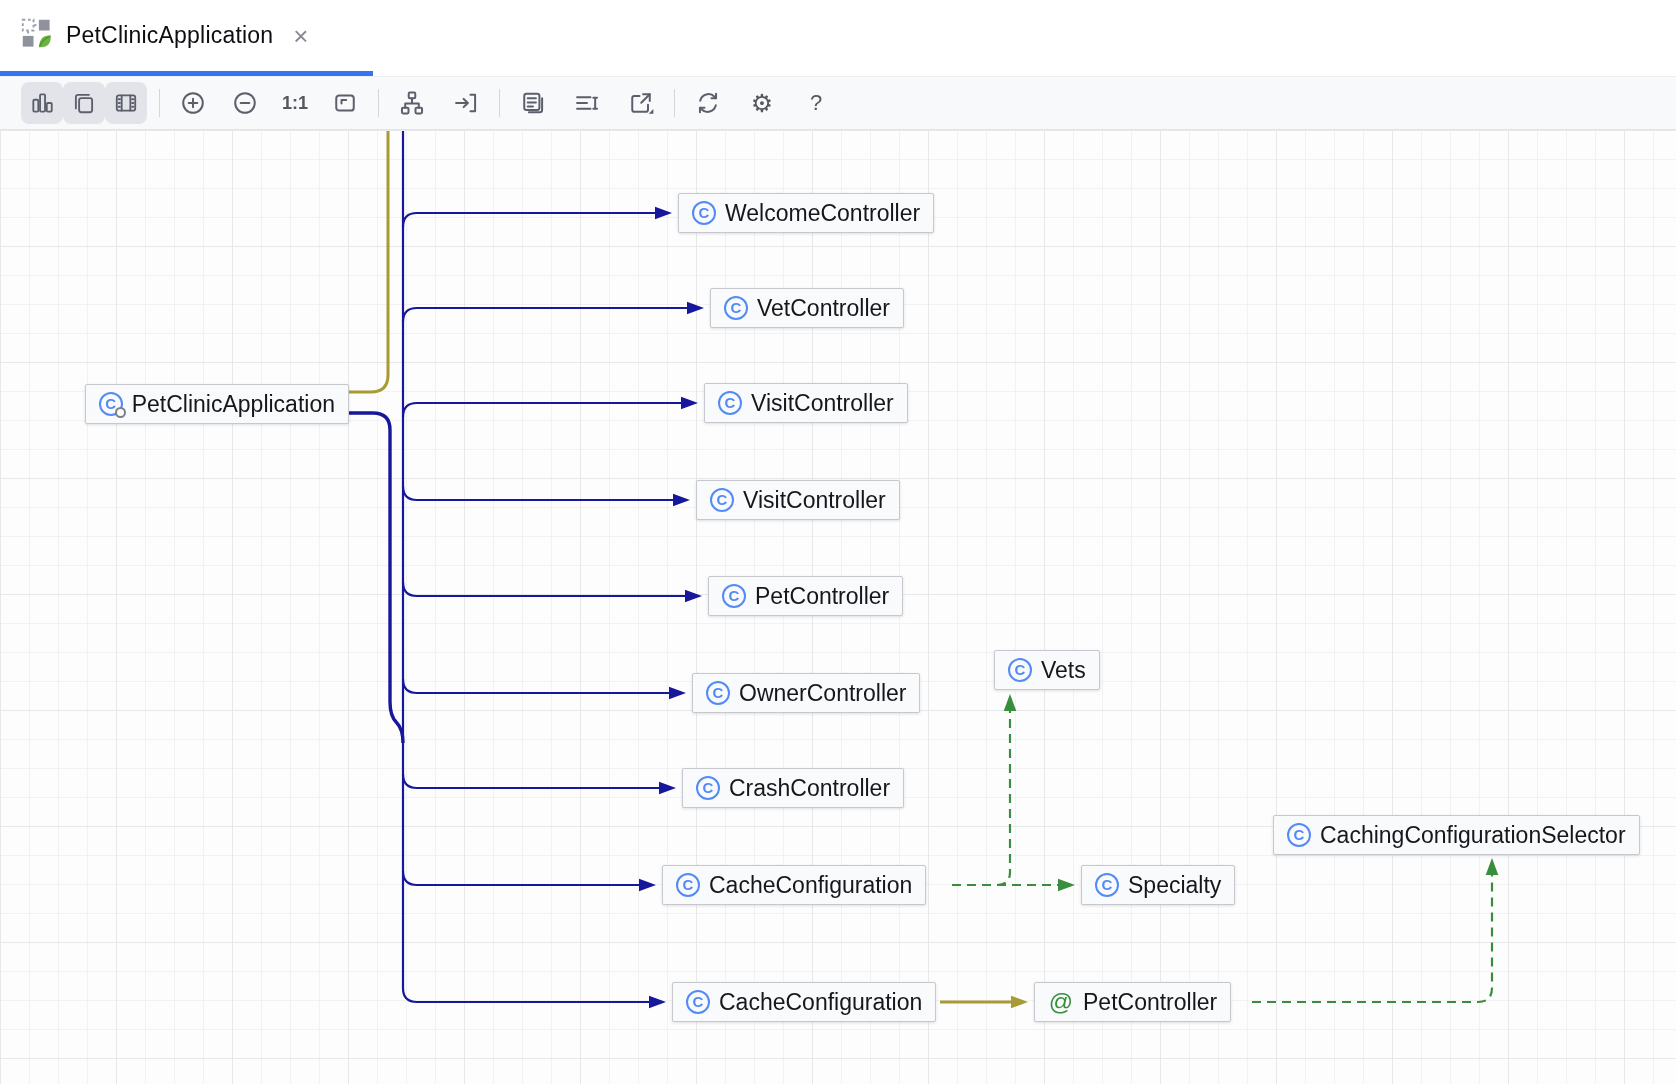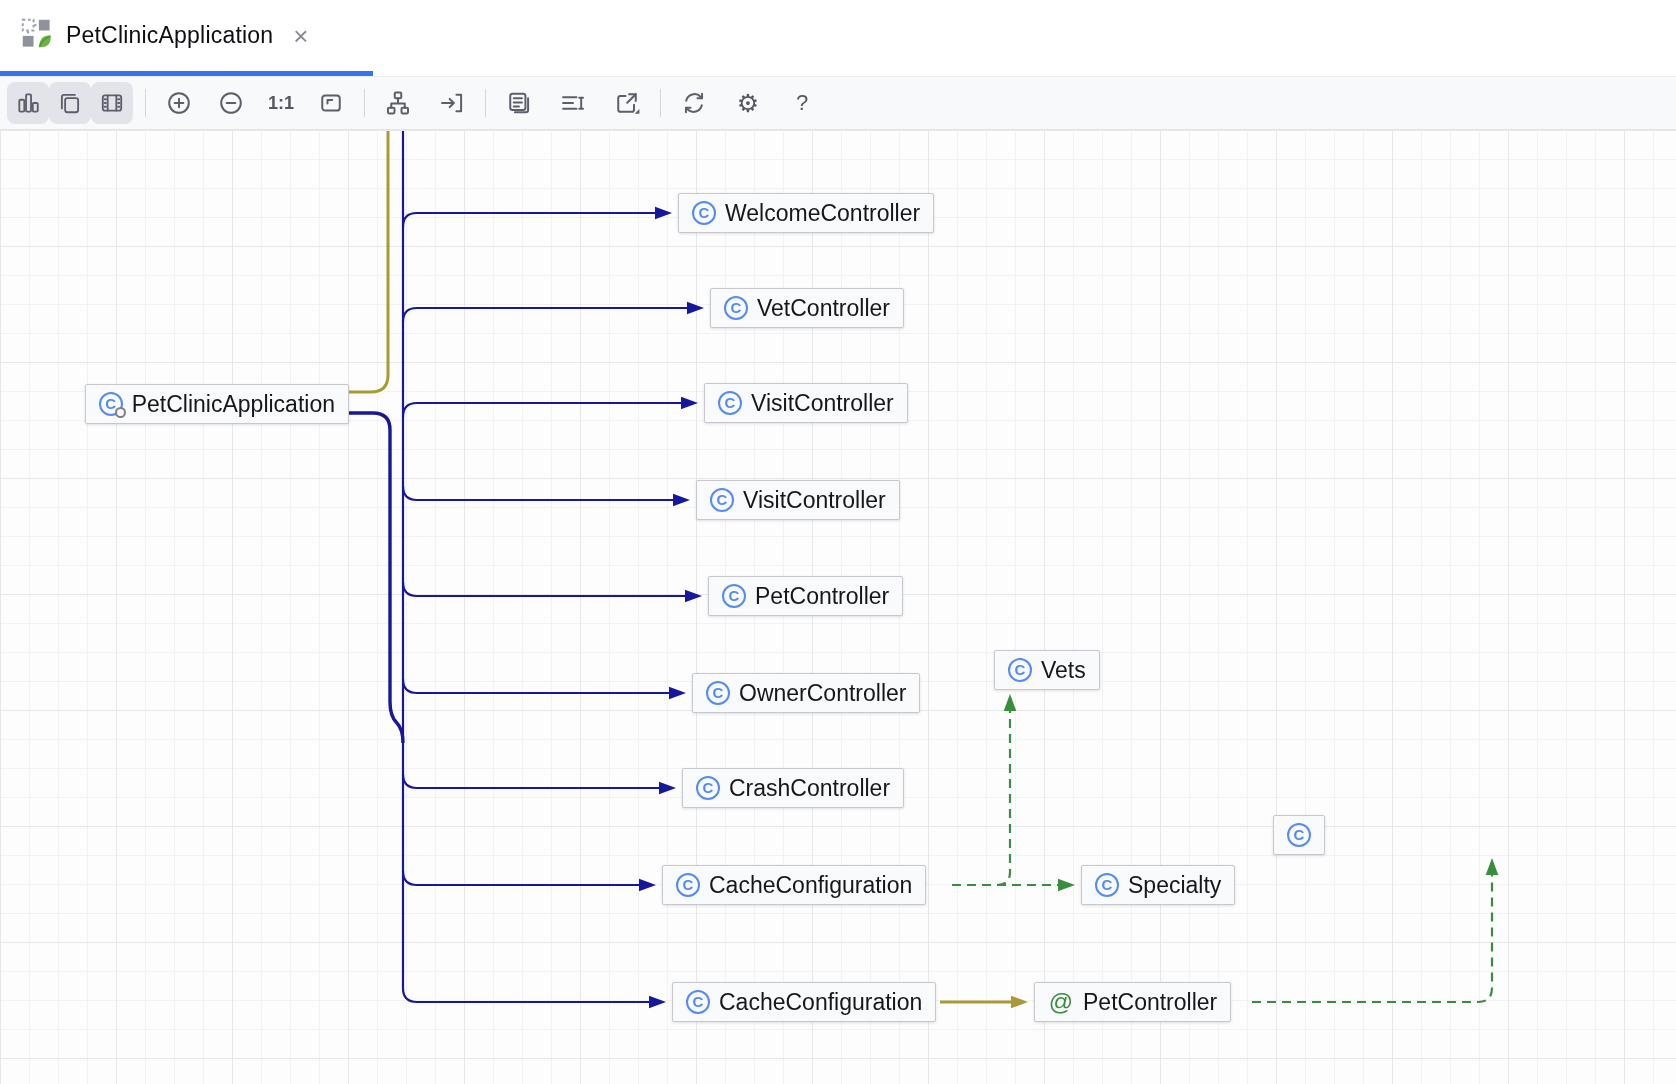--- a/index.html
+++ b/index.html
@@ -11,21 +11,21 @@
   
   .tabbar{position:absolute;left:0;top:0;width:1676px;height:76px;background:#ffffff;}
   .tab{position:absolute;left:0;top:0;height:71px;display:flex;align-items:center;gap:14px;padding:0 22px 0 21px;}
   .tab-title{font-size:23px;font-weight:500;color:#0d0e11;letter-spacing:.2px;}
   .tab-close{font-size:26px;color:#878b94;font-weight:400;line-height:1;margin-left:6px;cursor:pointer;}
   .tab-underline{position:absolute;left:0;top:71px;width:373px;height:5px;background:#3574f0;}
   
   .toolbar{
     position:absolute;left:0;top:76px;width:1676px;height:54px;
     background:#f8f9fa;border-top:1px solid #ededf0;border-bottom:1px solid #e2e3e6;
-    display:flex;align-items:center;box-sizing:border-box;padding-left:7px;
+    display:flex;align-items:center;box-sizing:border-box;padding-left:21px;
   }
   .tbtn{width:42px;height:42px;border-radius:8px;display:flex;align-items:center;justify-content:center;flex:0 0 auto;cursor:pointer;}
   .tbtn.toggled{background:#e2e4e9;}
   .tbtn svg{display:block;}
   .sep{width:1px;height:28px;background:#d4d6db;margin:0 12px;flex:0 0 auto;}
   .tlabel{font-size:18px;font-weight:700;color:#55585f;}
   .thelp{font-size:22px;font-weight:500;color:#55585f;}
   .ticon{stroke:#5c5f6b;fill:none;stroke-width:1.7;stroke-linecap:round;stroke-linejoin:round;}
   
   .canvas{
@@ -268,17 +268,18 @@
 <div class="node" style="left: 994px; top: 670px;">
     <span class="cicon">C</span>
     <span class="lbl">Vets</span>
   </div>
 <div class="node" style="left: 1081px; top: 885px;">
     <span class="cicon">C</span>
     <span class="lbl">Specialty</span>
   </div>
 <div class="node" style="left: 1273px; top: 835px;">
     <span class="cicon">C</span>
+    <span class="lbl">CachingConfigurationSelector</span>
   </div>
 <div class="node" style="left: 1034px; top: 1002px;">
     <span class="aicon">@</span>
     <span class="lbl">PetController</span>
   </div>
 
 </body></html>

